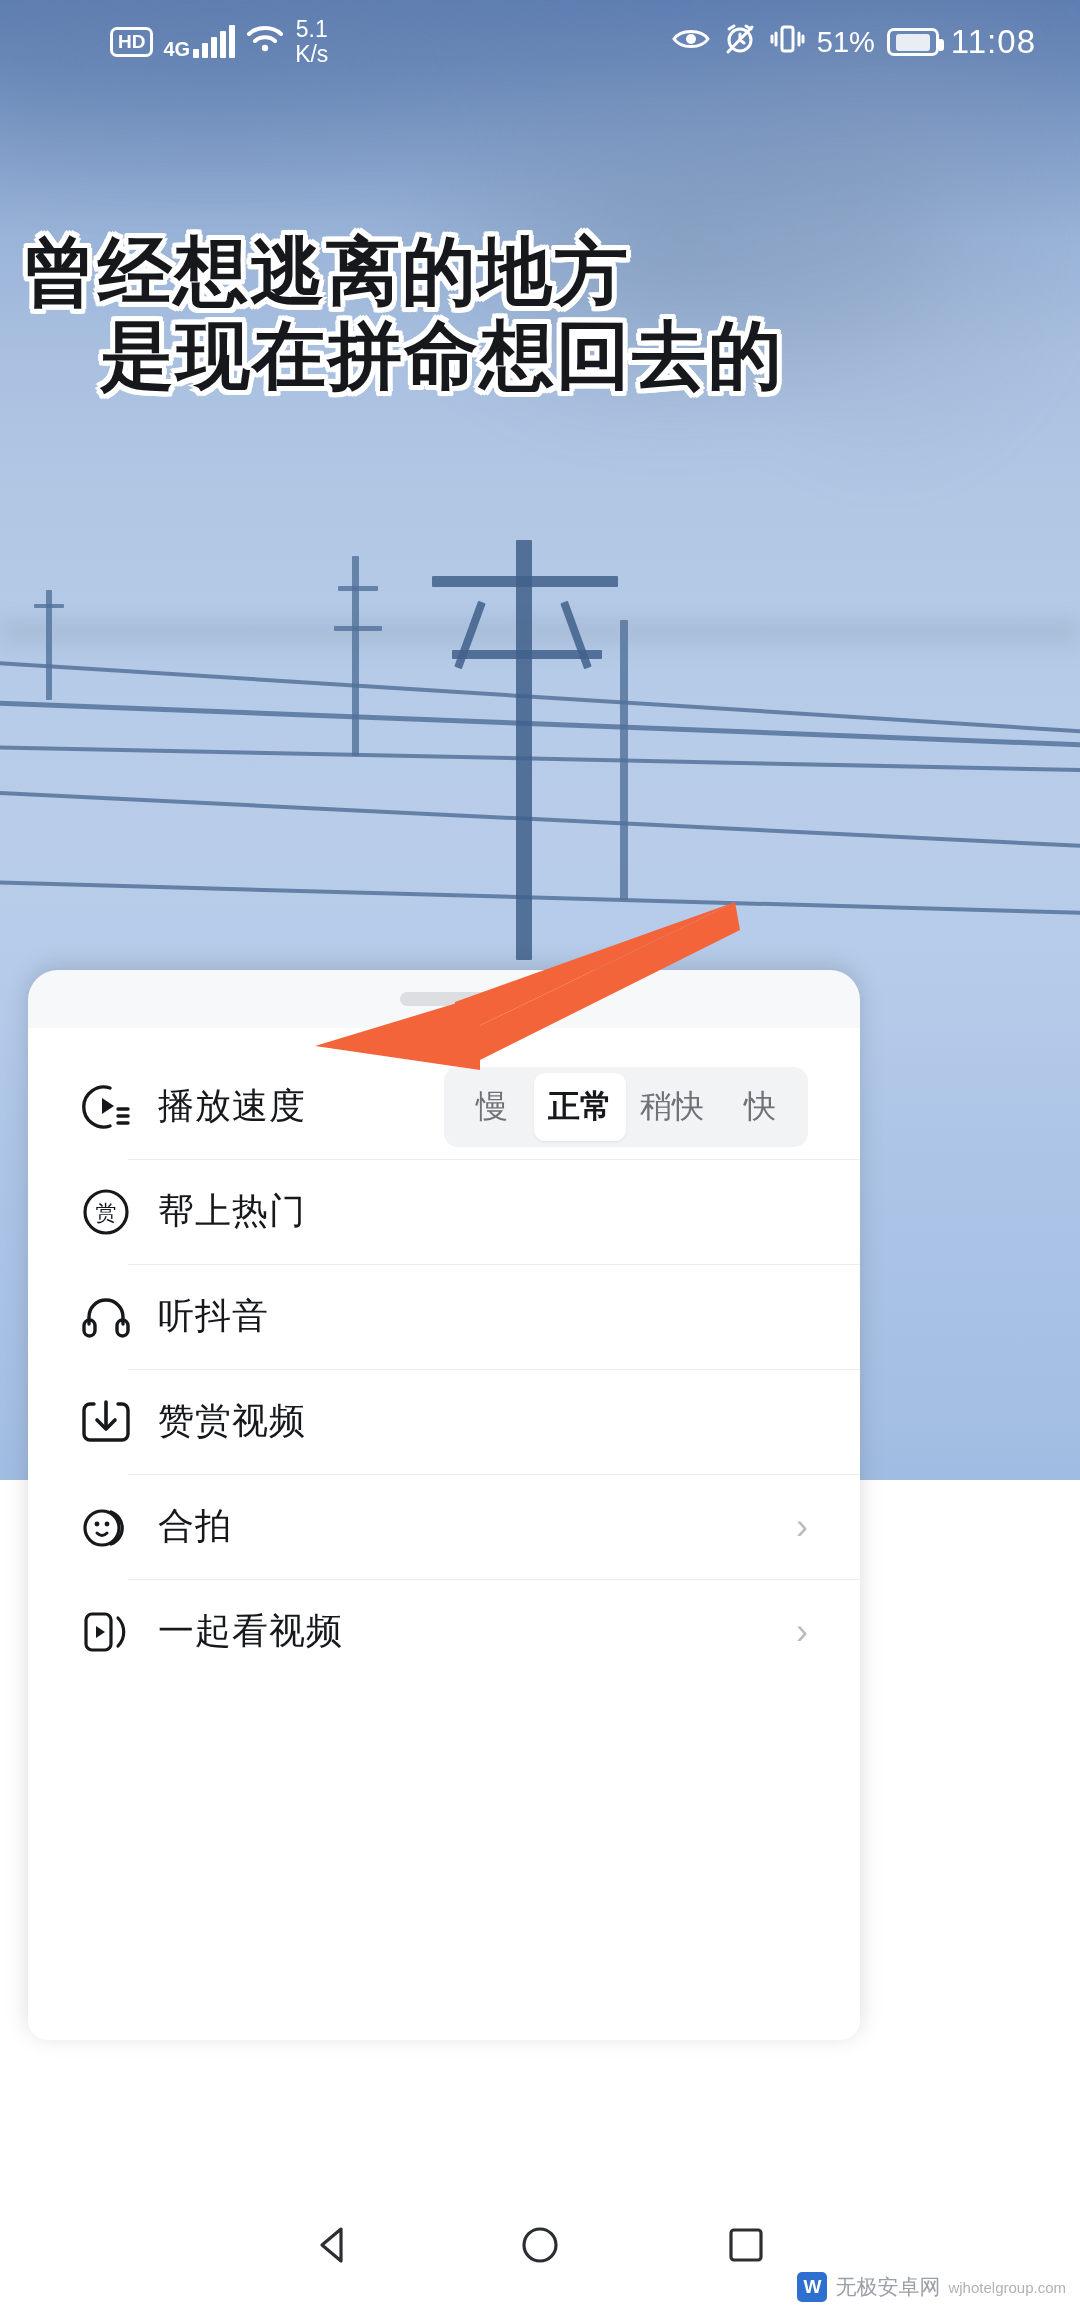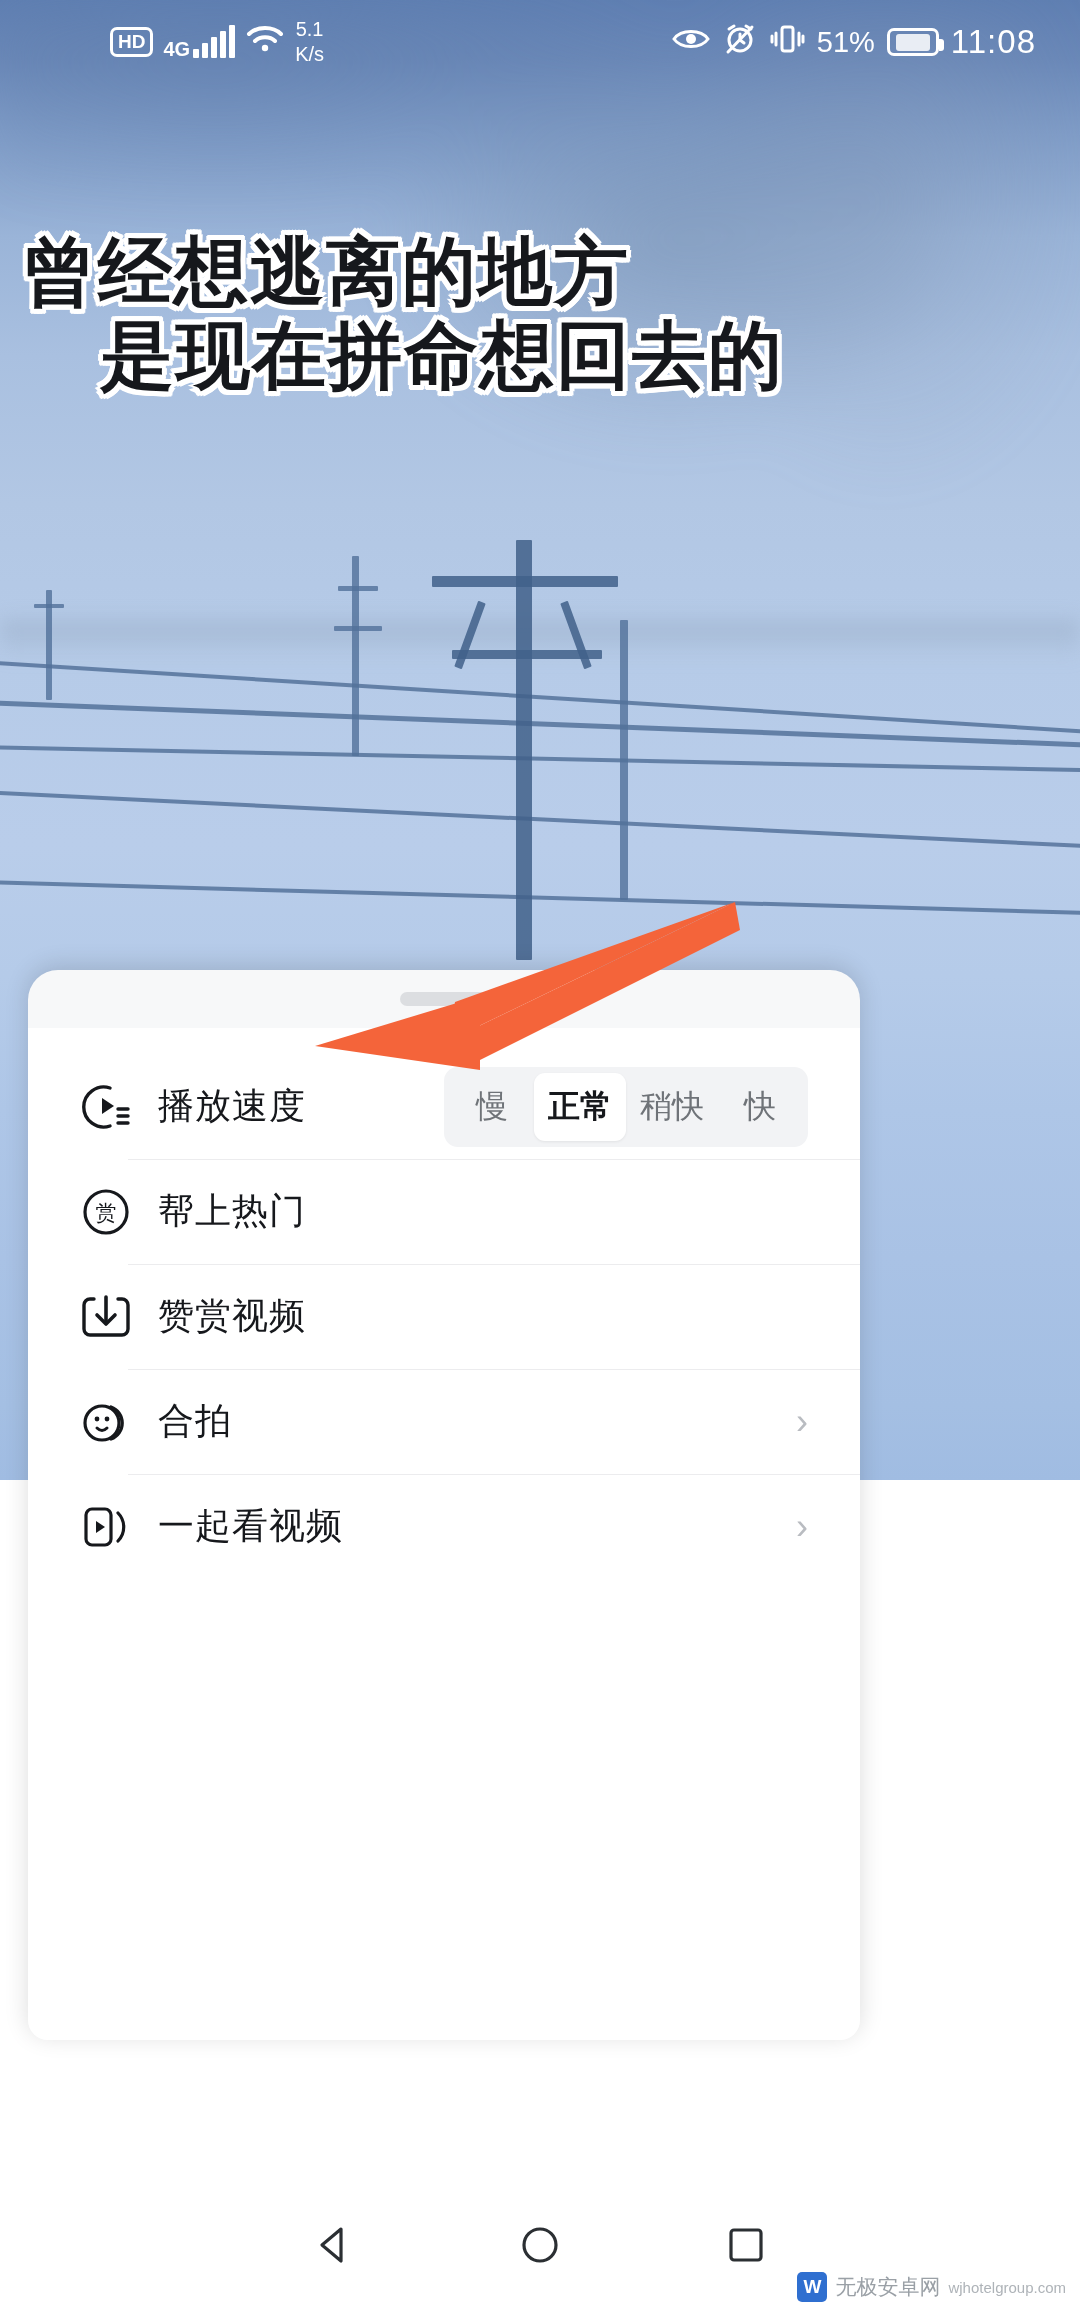--- a/index.html
+++ b/index.html
@@ -61,21 +61,21 @@
     border:3px solid #fff; border-radius:7px; font-size:19px; font-weight:bold;
     padding:1px 5px; line-height:22px; letter-spacing:0;
   }
   .sig { display:flex; align-items:flex-end; gap:3px; }
   .g4 { font-size:20px; font-weight:bold; line-height:20px; margin-bottom:-1px; }
   .bars { display:flex; align-items:flex-end; gap:3px; height:32px; }
   .bars i { display:block; width:6px; background:#fff; border-radius:1px; }
   .bars i:nth-child(1){height:9px;} .bars i:nth-child(2){height:15px;}
   .bars i:nth-child(3){height:21px;} .bars i:nth-child(4){height:27px;}
   .bars i:nth-child(5){height:33px;}
-  .netspd { font-size:20px; line-height:25px; text-align:center; }
+  .netspd { font-size:23px; line-height:25px; text-align:center; }
   .netspd span { display:block; }
   .pct { font-size:29px;text-align:center; }
   .clock { font-size:33px; letter-spacing:1px; }
   .batt {
     position:relative; width:52px; height:28px; border:3px solid #fff; border-radius:7px;
     display:flex; align-items:center; justify-content:center;
   }
   .batt::after { content:""; position:absolute; right:-8px; top:8px; width:5px; height:12px; background:#fff; border-radius:0 3px 3px 0; }
   .batt .fill { width:34px; height:17px; background:rgba(255,255,255,.85); border-radius:3px; }
 
@@ -265,20 +265,30 @@
       <div class="row">
         <span class="ico">
           <svg width="52" height="52" viewBox="0 0 52 52" fill="none">
             <circle cx="26" cy="26" r="21" stroke="#16181C" stroke-width="3.2"></circle>
             <text x="26" y="34" text-anchor="middle" font-size="21" font-family="DejaVu Sans, sans-serif" fill="#16181C">赏</text>
           </svg>
         </span>
         <span class="lbl">帮上热门</span>
       </div>
 
+      <div class="row">
+        <span class="ico">
+          <svg width="52" height="52" viewBox="0 0 52 52" fill="none">
+            <path d="M9 33 V26 A17 17 0 0 1 43 26 V33" stroke="#16181C" stroke-width="3.4" stroke-linecap="round"></path>
+            <rect x="4" y="29" width="11" height="16" rx="5.5" stroke="#16181C" stroke-width="3.4"></rect>
+            <rect x="37" y="29" width="11" height="16" rx="5.5" stroke="#16181C" stroke-width="3.4"></rect>
+          </svg>
+        </span>
+        <span class="lbl">听抖音</span>
+      </div>
 
       <div class="row">
         <span class="ico">
           <svg width="52" height="52" viewBox="0 0 52 52" fill="none">
             <path d="M14 8 H10 A6 6 0 0 0 4 14 V38 A6 6 0 0 0 10 44 H42 A6 6 0 0 0 48 38 V14 A6 6 0 0 0 42 8 H38" stroke="#16181C" stroke-width="3.4" stroke-linecap="round"></path>
             <path d="M26 6 V32" stroke="#16181C" stroke-width="3.6" stroke-linecap="round"></path>
             <path d="M17 24 L26 33 L35 24" stroke="#16181C" stroke-width="3.6" stroke-linecap="round" stroke-linejoin="round"></path>
           </svg>
         </span>
         <span class="lbl">赞赏视频</span>

